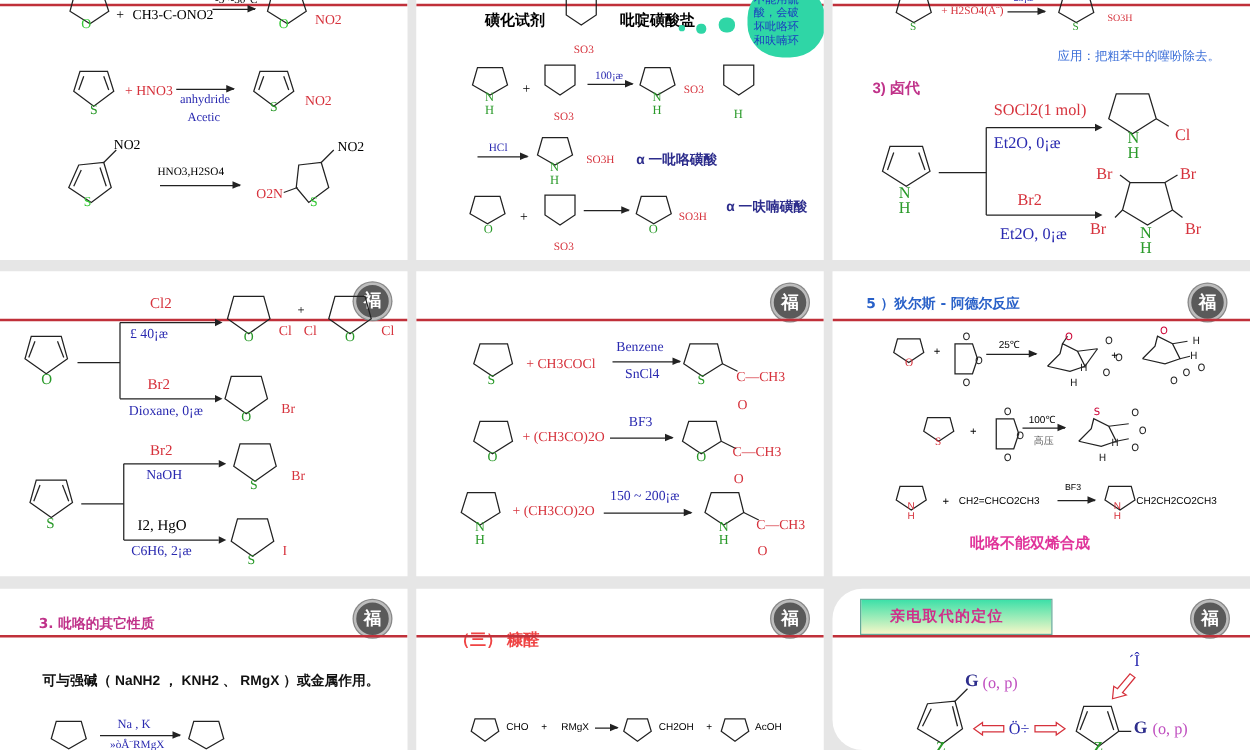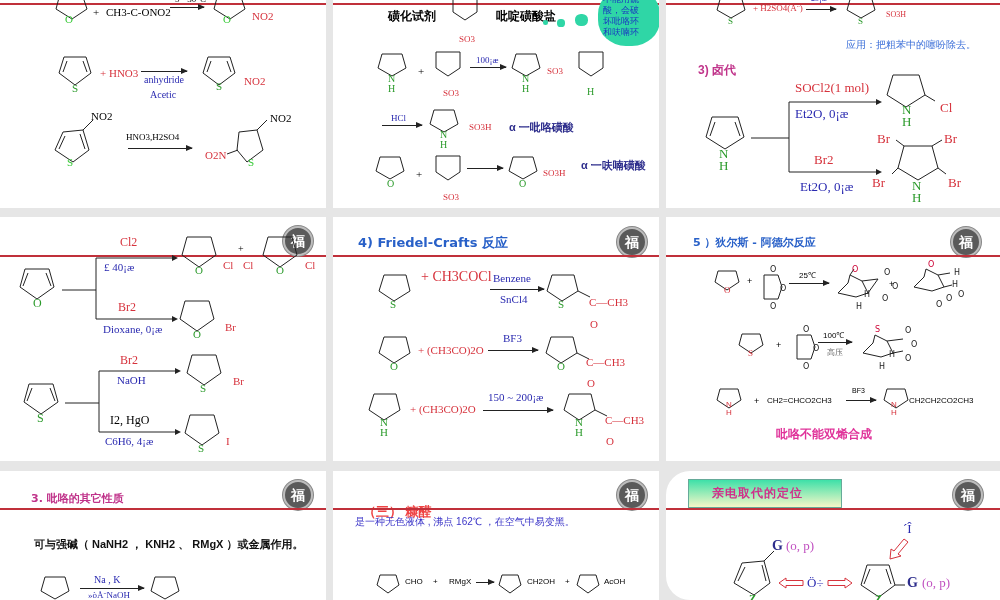--- a/index.html
+++ b/index.html
@@ -255,43 +255,42 @@
       <line class="b" x1="0" y1="33" x2="34" y2="33"></line>
       <line class="b" x1="34" y1="1" x2="34" y2="62"></line>
       <line class="b" x1="34" y1="1" x2="110" y2="1"></line>
       <line class="b" x1="34" y1="62" x2="110" y2="62"></line>
       <polygon points="110,-2 116,1 110,4" fill="#222"></polygon>
       <polygon points="110,59 116,62 110,65" fill="#222"></polygon>
     </svg>
   <span class="t red" style="left:120px;top:136px;font-size:12px;">Br2</span>
   <span class="t blue" style="left:117px;top:157px;font-size:11px;">NaOH</span>
   <span class="t" style="left:110px;top:196px;font-size:12px;">I2, HgO</span>
-  <span class="t blue" style="left:105px;top:218px;font-size:11px;">C6H6, 4¡æ</span>
+  <span class="t blue" style="left:105px;top:218px;font-size:11px;">C6H6, 2¡æ</span>
   <svg style="left:185px;top:136px" width="40" height="36">
       <polygon class="b" points="7,2 31,2 36,20 19,32 2,20"></polygon>
     </svg>
   <span class="t green" style="left:200px;top:165px;font-size:11px;">S</span>
   <span class="t red" style="left:233px;top:158px;font-size:11px;">Br</span>
   <svg style="left:183px;top:196px" width="40" height="36">
       <polygon class="b" points="7,2 31,2 36,20 19,32 2,20"></polygon>
     </svg>
   <span class="t green" style="left:198px;top:225px;font-size:11px;">S</span>
   <span class="t red" style="left:226px;top:218px;font-size:11px;">I</span>
 </div>
 
 <div class="slide" style="left:333px;top:217px;width:326px;height:244px;">
-  <span class="t title" style="left:25px;top:17px;color:#2860c8;font-size:13px;">4) Friedel-Crafts  反应</span>
   <div class="badge" style="left:284px;top:10px;">福</div>
   <div class="hr" style="top:38px;"></div>
 
   <svg style="left:45px;top:56px" width="34" height="32">
       <polygon class="b" points="6,2 28,2 32,18 16,28 1,18"></polygon>
     </svg>
   <span class="t green" style="left:57px;top:81px;font-size:11px;">S</span>
-  <span class="t red" style="left:88px;top:52px;font-size:14px;">+ CH3COCl</span>
+  <span class="t red" style="left:88px;top:68px;font-size:11px;">+ CH3COCl</span>
   <span class="t blue" style="left:160px;top:55px;font-size:11px;">Benzene</span>
   <div class="arrow" style="left:157px;top:72px;width:54px;"></div>
   <span class="t blue" style="left:167px;top:76px;font-size:11px;">SnCl4</span>
   <svg style="left:213px;top:56px" width="50" height="32">
       <polygon class="b" points="6,2 28,2 32,18 16,28 1,18"></polygon>
       <line class="b" x1="32" y1="18" x2="44" y2="24"></line>
     </svg>
   <span class="t green" style="left:225px;top:81px;font-size:11px;">S</span>
   <span class="t red" style="left:256px;top:79px;font-size:11px;">C—CH3</span>
   <span class="t red" style="left:257px;top:101px;font-size:11px;">O</span>
@@ -415,31 +414,30 @@
 <div class="slide" style="left:0;top:471px;width:326px;height:129px;">
   <span class="t title" style="left:31px;top:20px;color:#c0338a;font-size:11px;">3. 吡咯的其它性质</span>
   <div class="badge" style="left:283px;top:9px;">福</div>
   <div class="hr" style="top:37px;"></div>
   <span class="t sans" style="left:34px;top:66px;font-weight:bold;font-size:11px;color:#111;text-align:center;">可与强碱（ NaNH2 ，   KNH2 、 RMgX ）或金属作用。</span>
   <svg style="left:40px;top:104px" width="30" height="28">
       <polygon class="b" points="5,2 25,2 29,16 15,24 1,16"></polygon>
     </svg>
   <span class="t blue" style="left:94px;top:103px;font-size:10px;">Na , K</span>
   <div class="arrow" style="left:80px;top:117px;width:64px;"></div>
-  <span class="t blue" style="left:88px;top:119px;font-size:9px;">»òÅ¨NaOH</span>
+  <span class="t blue" style="left:88px;top:119px;font-size:9px;">»òÅ¨RMgX</span>
   <svg style="left:150px;top:104px" width="30" height="28">
       <polygon class="b" points="5,2 25,2 29,16 15,24 1,16"></polygon>
     </svg>
 </div>
 
 <div class="slide" style="left:333px;top:471px;width:326px;height:129px;">
   <span class="t sans" style="left:30px;top:32px;font-weight:bold;font-size:13px;color:#ef4444;">（三）   糠醛</span>
   <div class="badge" style="left:284px;top:9px;">福</div>
   <div class="hr" style="top:37px;"></div>
-  <span class="t sans" style="left:22px;top:44px;font-size:10px;color:#3b35c8;">是一种无色液体 , 沸点 162℃ ，在空气中易变黑。</span>
   <svg style="left:43px;top:102px" width="24" height="22">
       <polygon class="b" points="4,2 20,2 23,12 12,20 1,12"></polygon>
     </svg>
   <span class="t sans" style="left:72px;top:106px;font-size:8px;">CHO</span>
   <span class="t sans" style="left:100px;top:106px;font-size:8px;">+</span>
   <span class="t sans" style="left:116px;top:106px;font-size:8px;">RMgX</span>
   <div class="arrow" style="left:143px;top:111px;width:18px;"></div>
   <svg style="left:165px;top:102px" width="24" height="22">
       <polygon class="b" points="4,2 20,2 23,12 12,20 1,12"></polygon>
     </svg>

